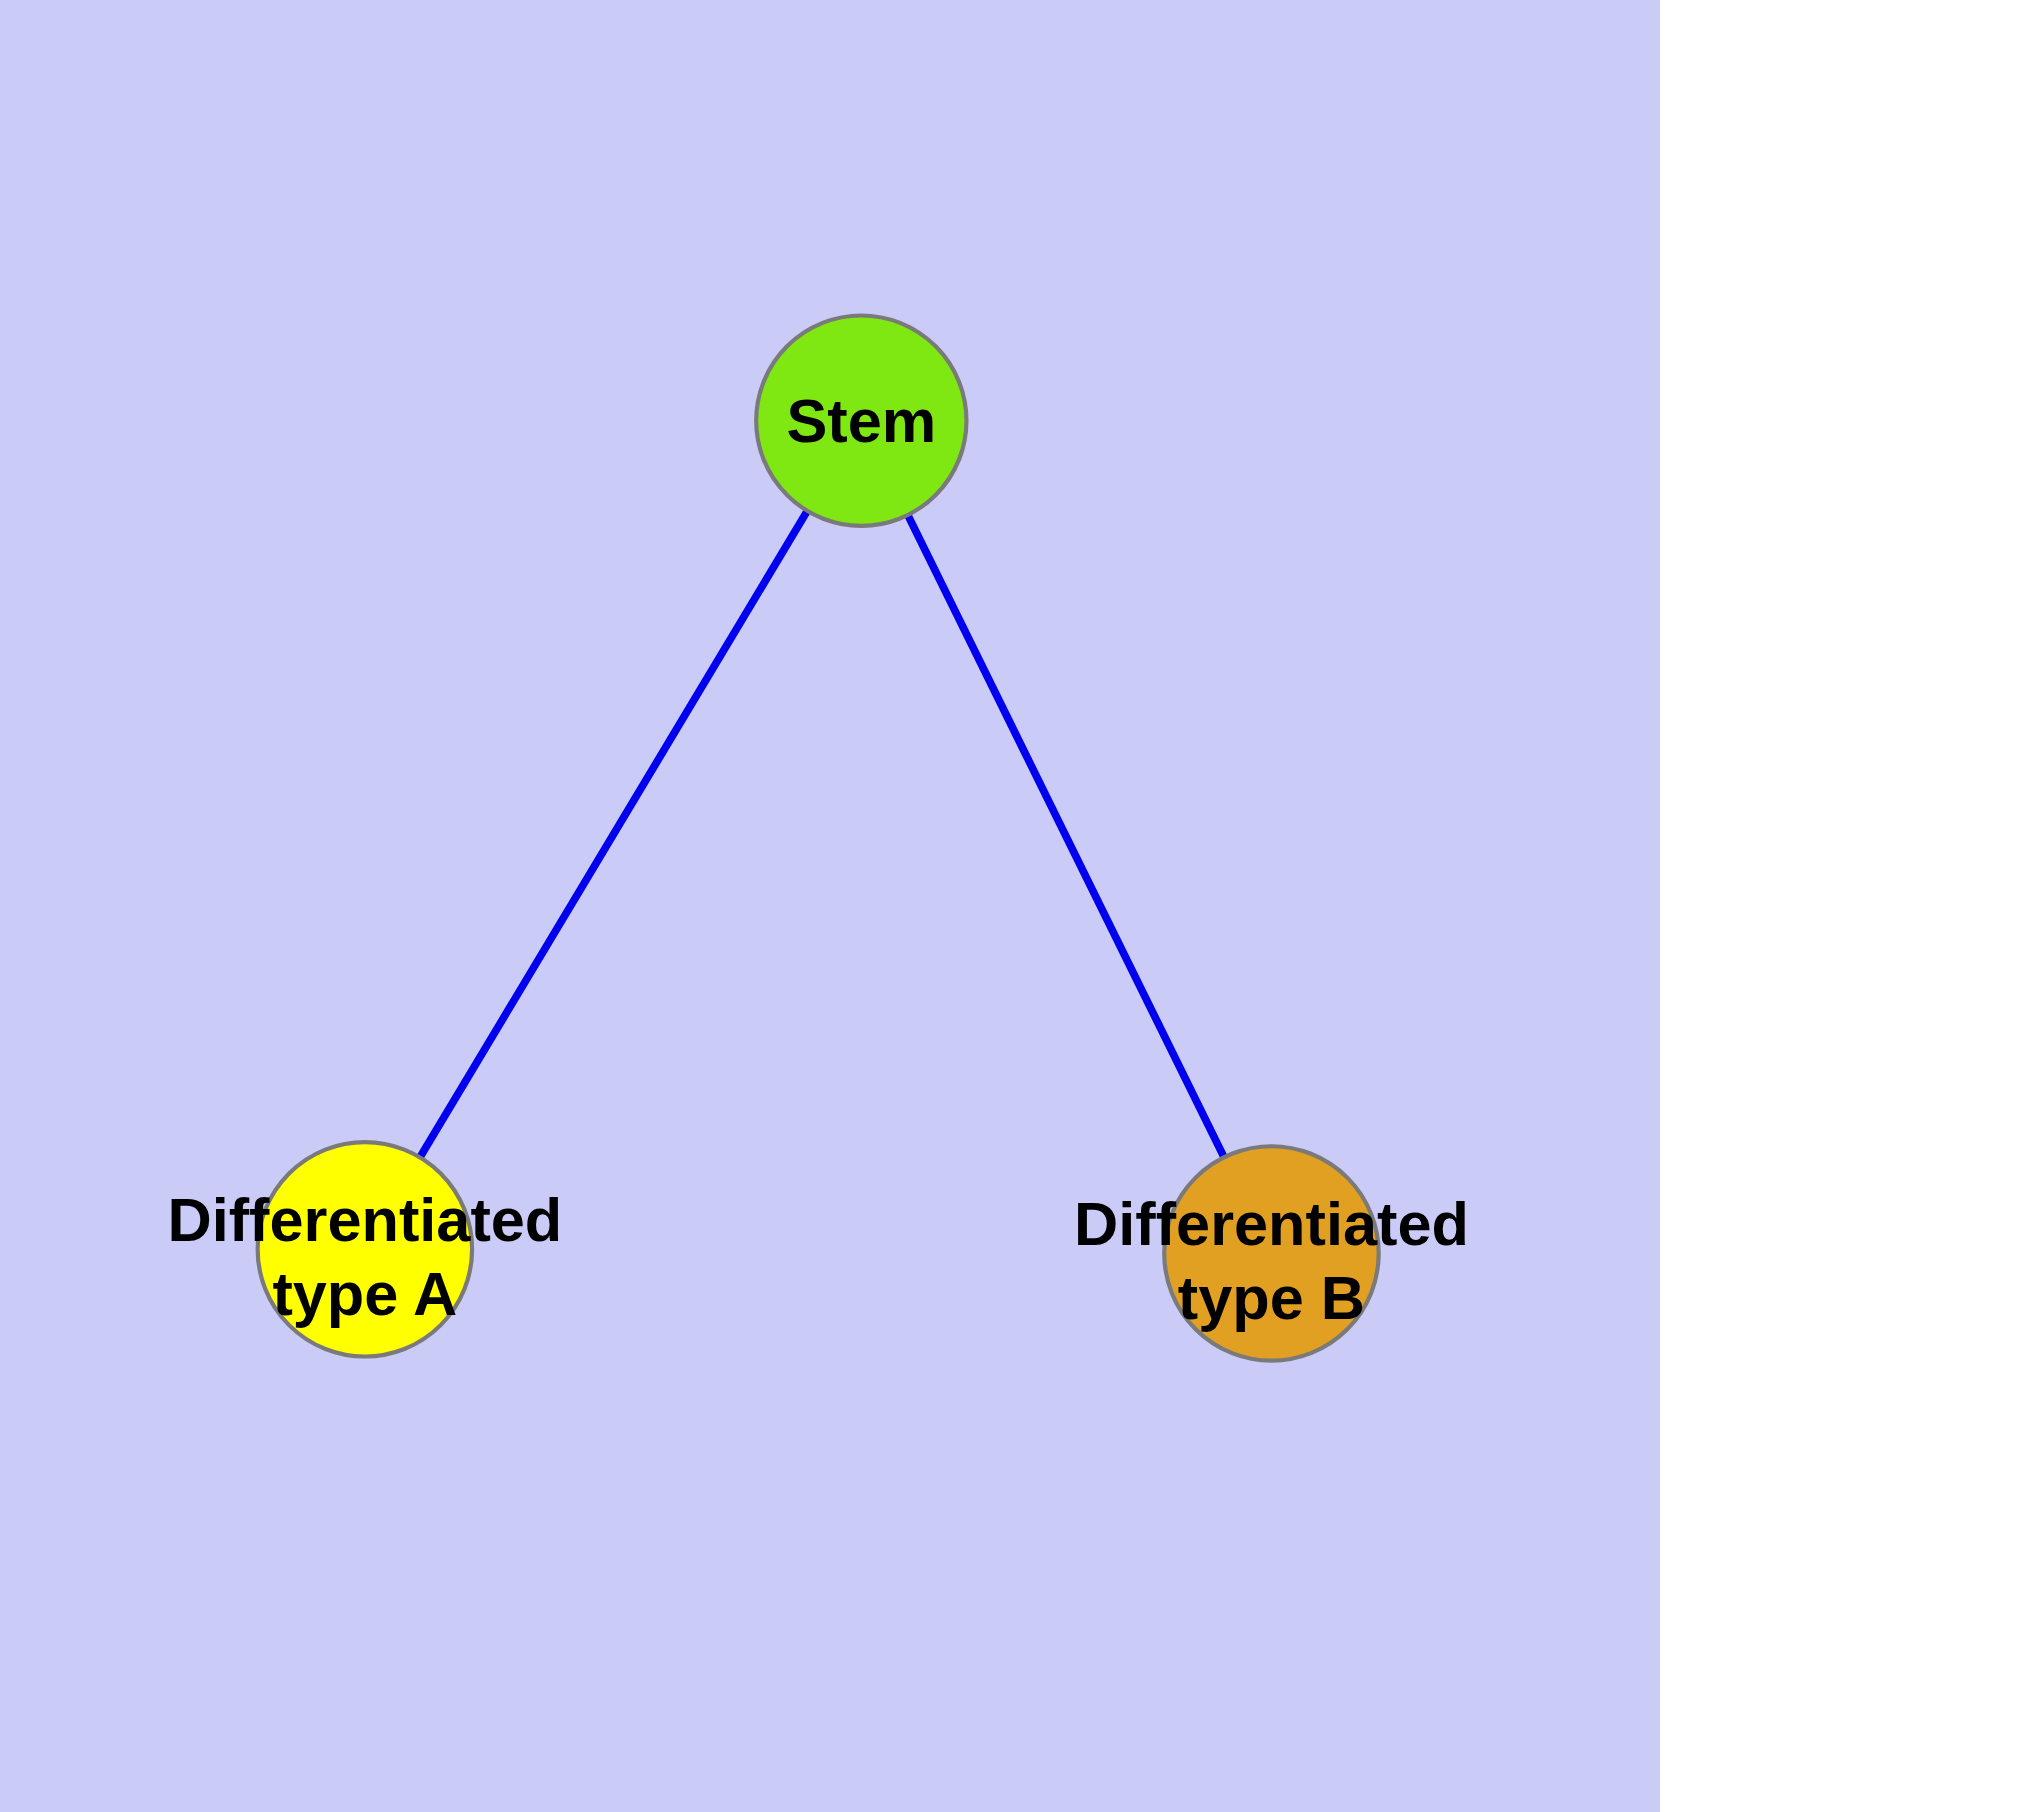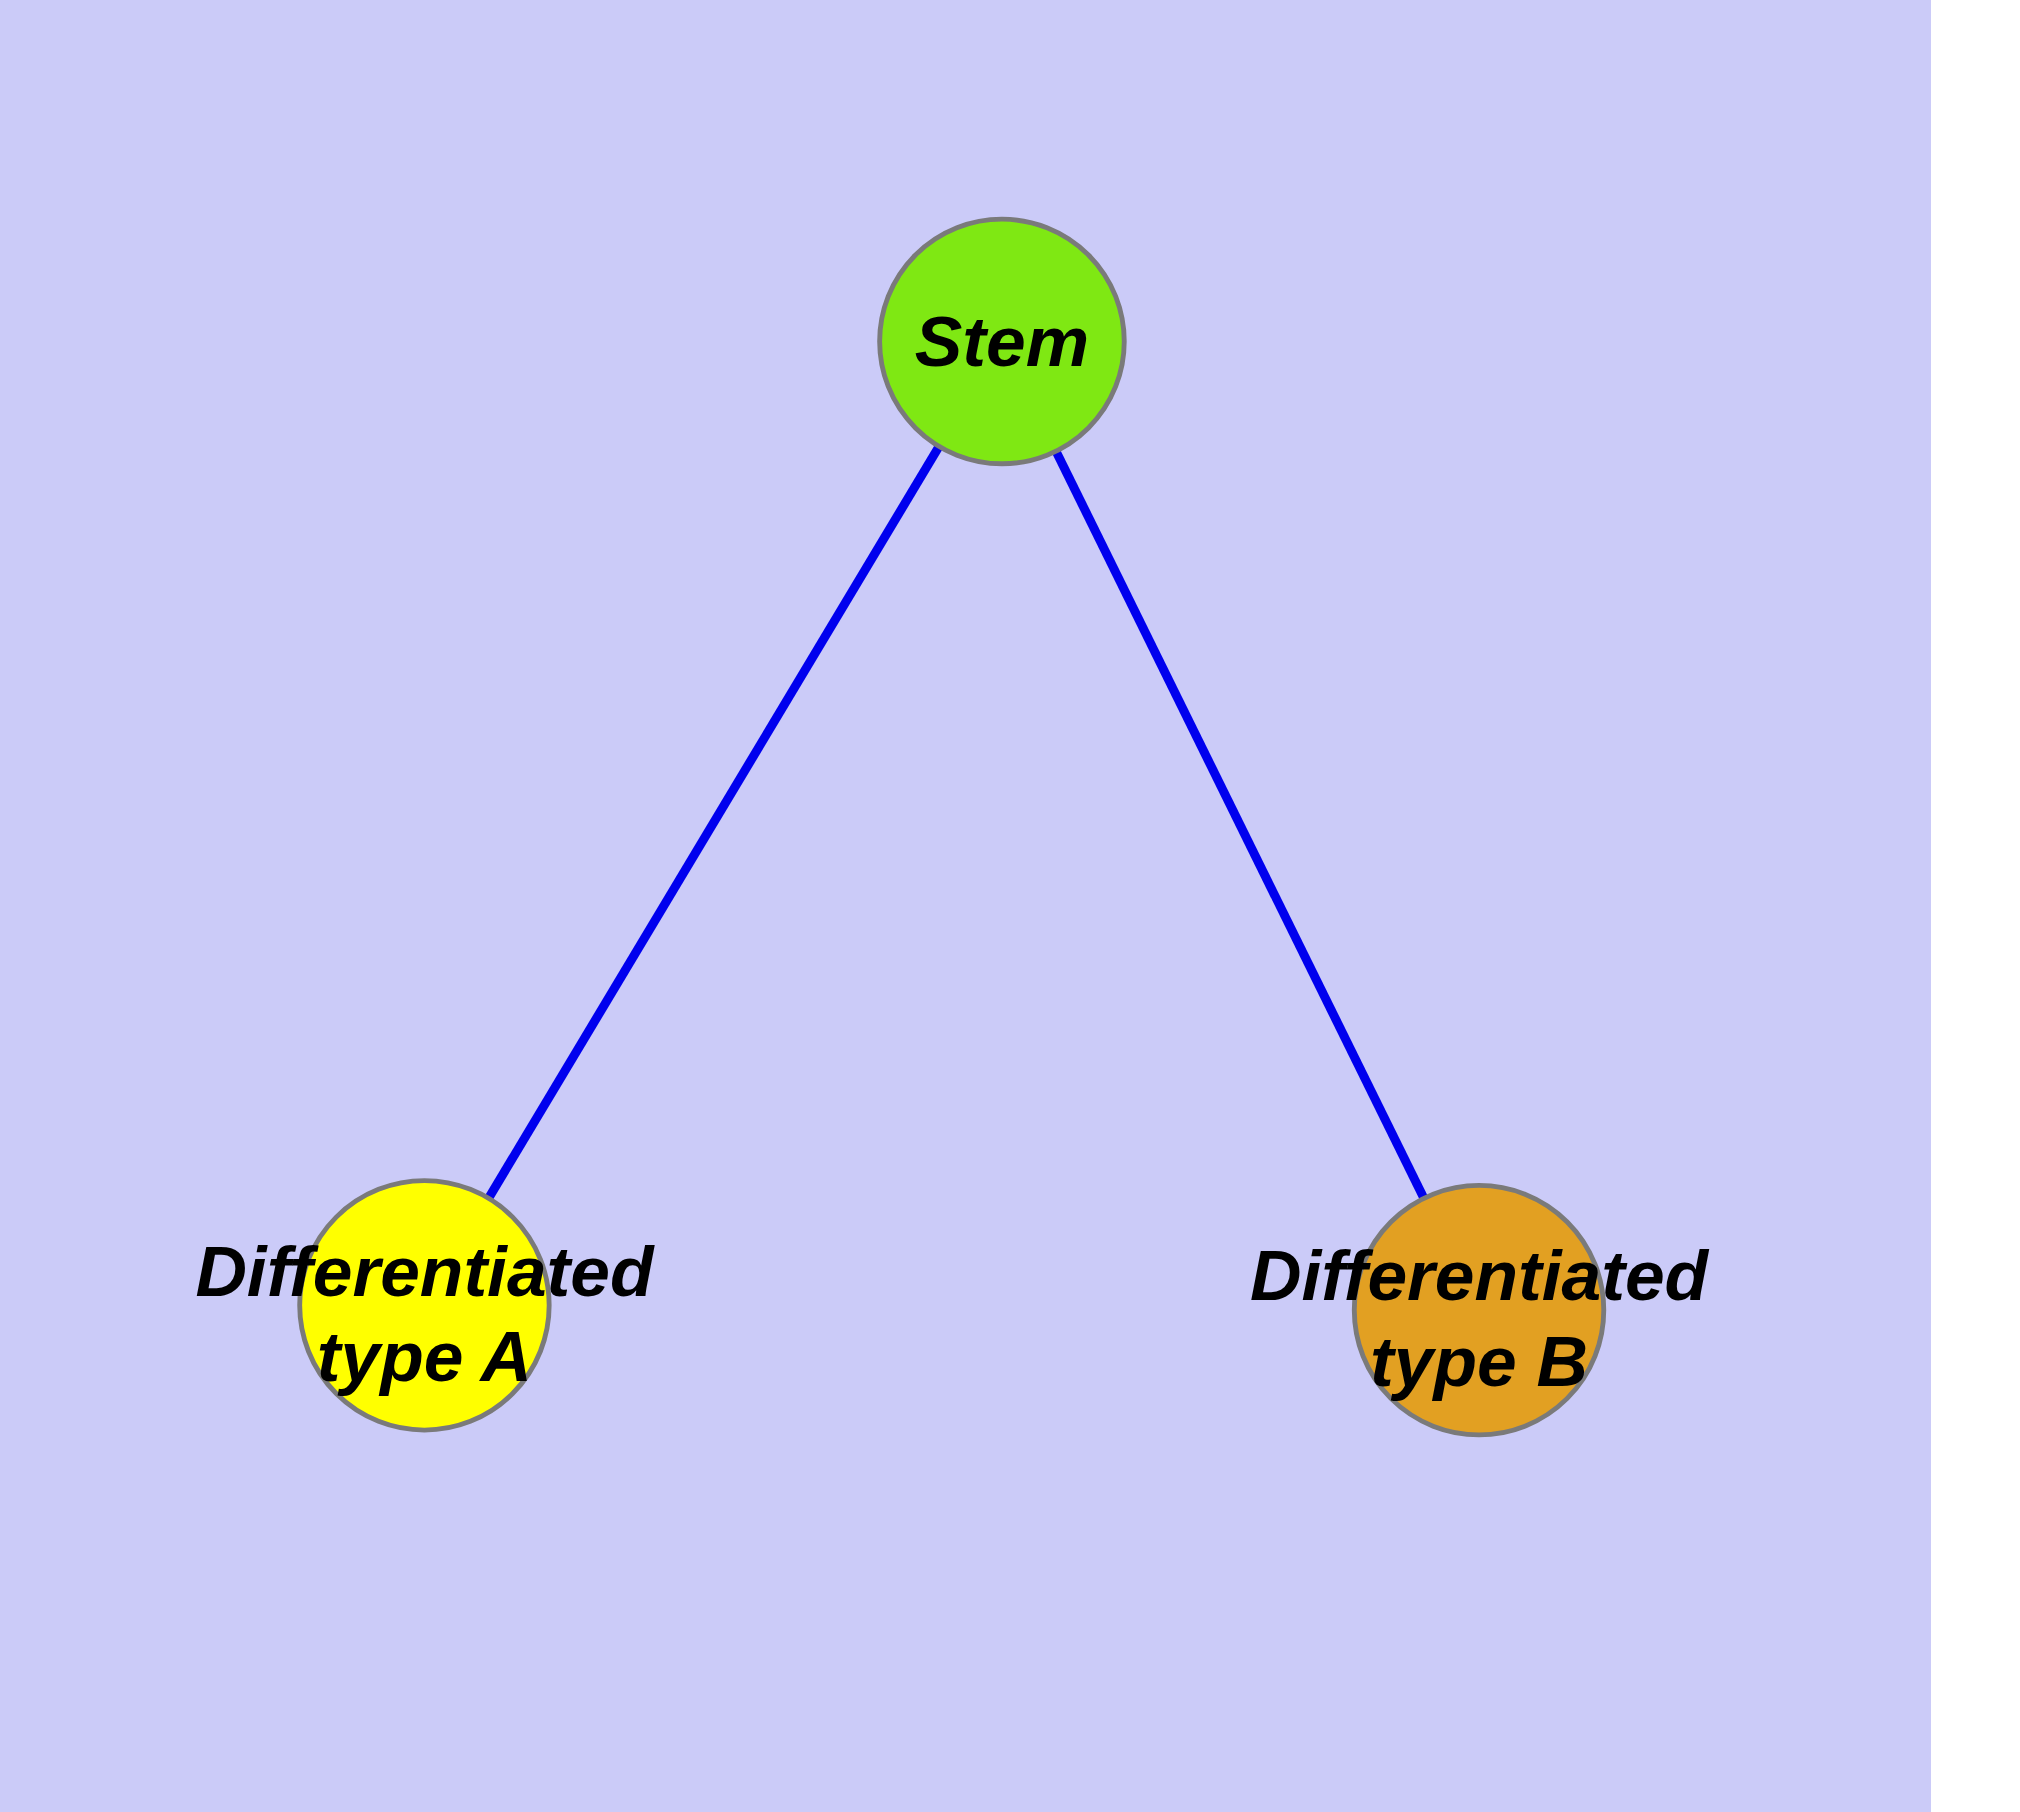--- a/index.html
+++ b/index.html
@@ -3,24 +3,23 @@
 <meta charset="utf-8">
 <style>
   html, body {
     margin: 0;
     padding: 0;
     background: #ffffff;
     font-family: "Liberation Sans", sans-serif;
   }
   .stage {
     position: relative;
-    width: 1931px;
+    width: 1660px;
     height: 1812px;
     overflow: hidden;
-    font-style: italic;
   }
   .stage svg {
     display: block;
     width: 100%;
     height: 100%;
   }
   .node-label {
     font-family: "Liberation Sans", "DejaVu Sans", sans-serif;
     font-weight: bold;
   }

